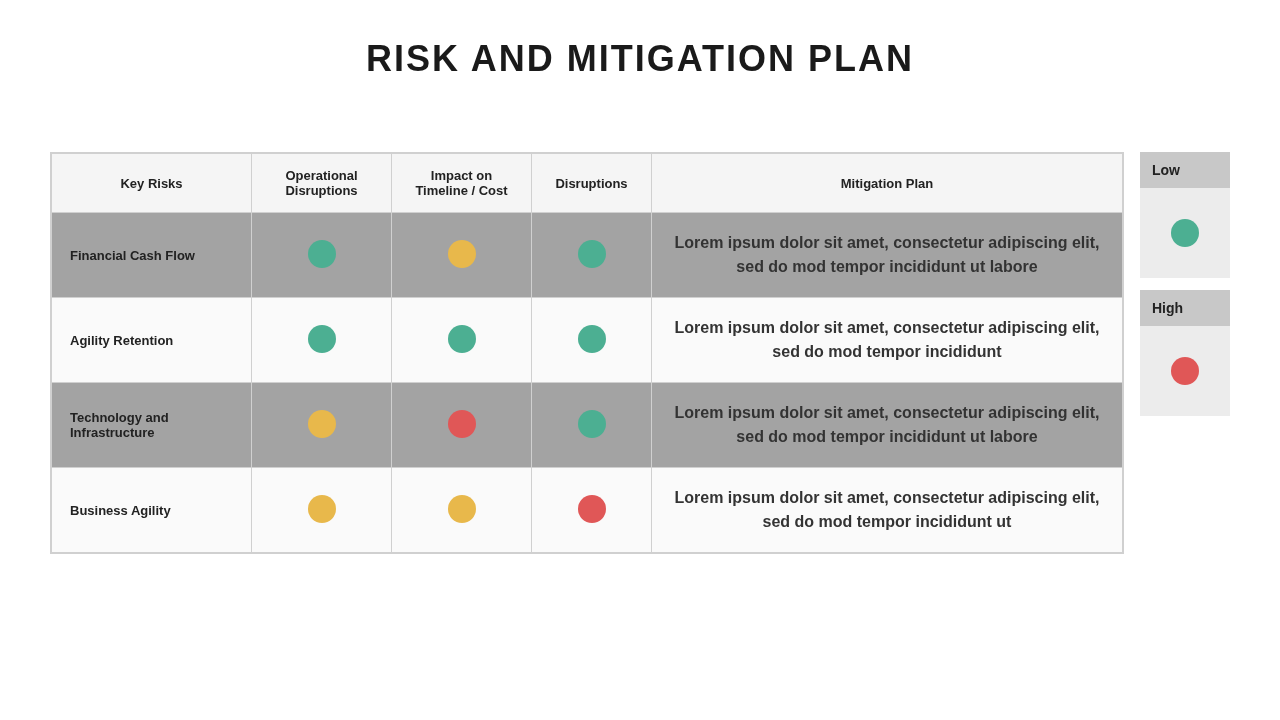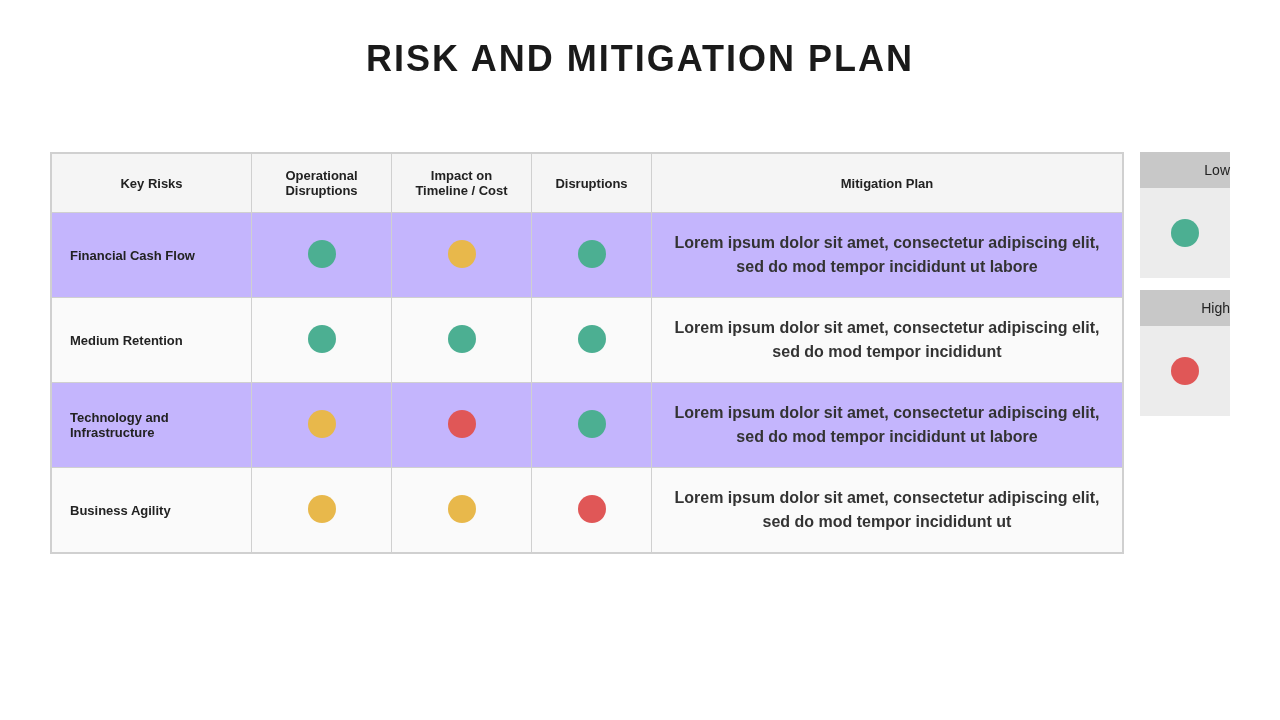--- a/index.html
+++ b/index.html
@@ -60,21 +60,21 @@
     thead th.impact-header {
       width: 140px;
     }
     thead th.probability-header {
       width: 120px;
     }
     thead th.mitigation-header {
       min-width: 330px;
     }
     tbody tr {
-      background: #c4b5fd;
+      background: #a3a3a3;
     }
     tbody tr:nth-child(even) {
       background: #fafafa;
     }
     tbody td {
       border: 1px solid #d0d0d0;
       padding: 18px 14px;
       font-size: 12.5px;
       color: #222;
       vertical-align: middle;
@@ -112,24 +112,24 @@
       justify-content: flex-start;
     }
     .legend-block {
       display: flex;
       flex-direction: column;
       align-items: center;
     }
     .legend-label {
       background: #c8c8c8;
       width: 90px;
-      padding: 10px 0;
-      text-align: right;
+      padding: 10px 12px;
+      text-align: left;
       font-size: 14px;
-      font-weight: 400;
+      font-weight: 700;
       color: #222;
     }
     .legend-dot-area {
       background: #ececec;
       width: 90px;
       height: 90px;
       display: flex;
       align-items: center;
       justify-content: center;
     }
@@ -156,21 +156,21 @@
       </thead>
       <tbody id="table-body">
       <tr>
             <td class="row-label">Financial Cash Flow</td>
             <td><span class="dot dot-green"></span></td>
             <td><span class="dot dot-yellow"></span></td>
             <td><span class="dot dot-green"></span></td>
             <td class="mitigation-text">Lorem ipsum dolor sit amet, consectetur adipiscing  elit,<br>sed do mod tempor incididunt ut labore</td>
           </tr>
           <tr>
-            <td class="row-label">Medium Retention</td>
+            <td class="row-label">Agility Retention</td>
             <td><span class="dot dot-green"></span></td>
             <td><span class="dot dot-green"></span></td>
             <td><span class="dot dot-green"></span></td>
             <td class="mitigation-text">Lorem ipsum dolor sit amet, consectetur adipiscing  elit,<br>sed do mod tempor incididunt</td>
           </tr>
           <tr>
             <td class="row-label">Technology and<br>Infrastructure</td>
             <td><span class="dot dot-yellow"></span></td>
             <td><span class="dot dot-red"></span></td>
             <td><span class="dot dot-green"></span></td>

